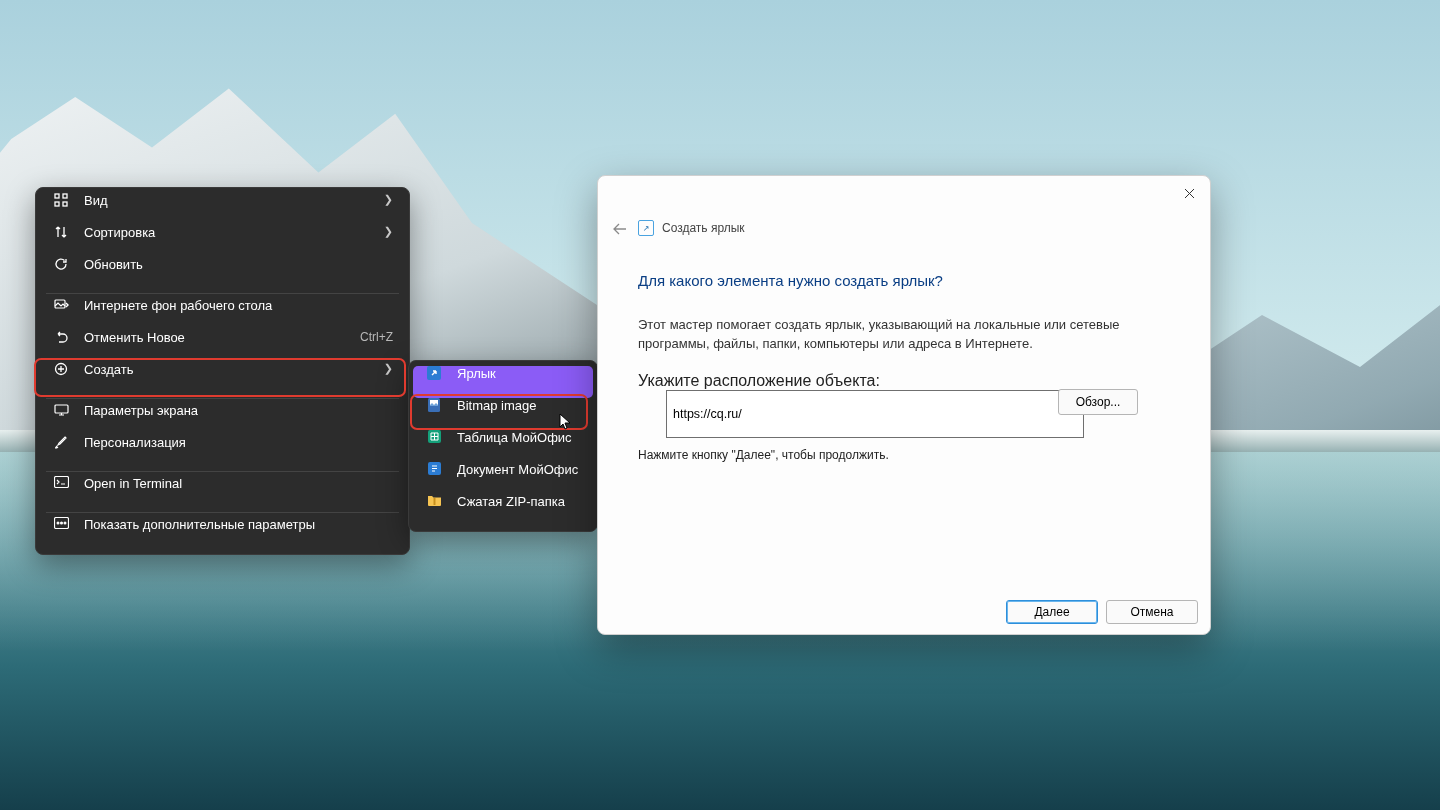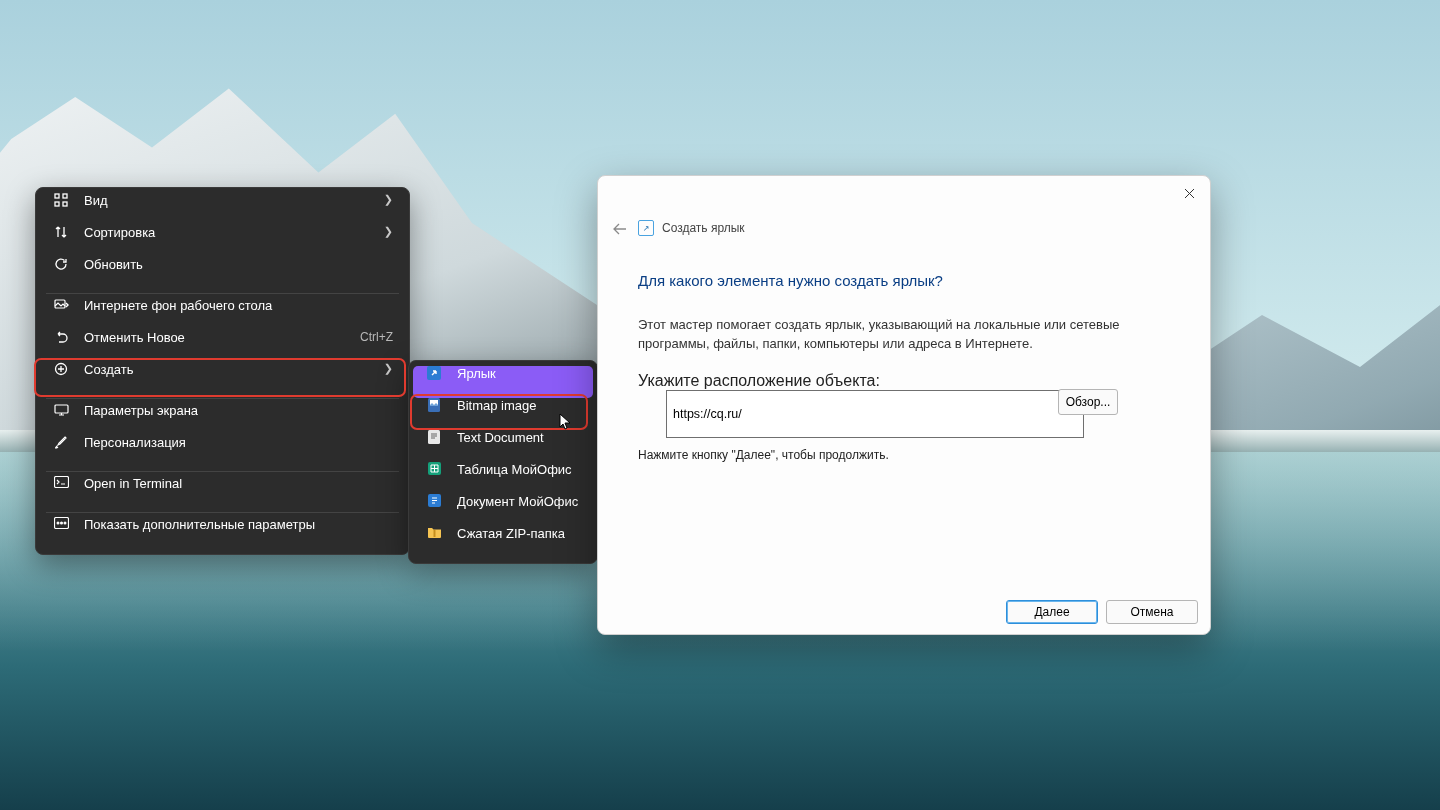--- a/index.html
+++ b/index.html
@@ -52,21 +52,21 @@
               display:flex;align-items:center;justify-content:center;color:#555;border-radius:4px;}
   .dlg .back{position:absolute;left:14px;top:46px;color:#8a8a8a;font-size:14px;}
   .dlg .crumb{position:absolute;left:40px;top:44px;display:flex;align-items:center;gap:8px;color:#444;font-size:12px;}
   .dlg .crumb .sic{width:14px;height:14px;border:1px solid #4aa3e0;display:inline-flex;
                    align-items:center;justify-content:center;font-size:8px;color:#2876b4;border-radius:2px;}
   .dlg h1{position:absolute;left:40px;top:96px;margin:0;font-size:15px;font-weight:400;color:#0a3e84;}
   .dlg .desc{position:absolute;left:40px;top:140px;right:36px;font-size:13px;color:#333;line-height:1.45;}
   .dlg .lblLoc{position:absolute;left:40px;top:196px;font-size:16px;}
   .dlg .locIn{position:absolute;left:40px;top:214px;width:404px;height:22px;
               border:1px solid #6f6f6f;padding:12px 6px;font-size:12.5px;font-family:inherit;margin-left:28px;}
-  .dlg .browse{position:absolute;left:460px;top:213px;width:60px;height:26px;
+  .dlg .browse{position:absolute;left:460px;top:213px;width:80px;height:26px;
                border:1px solid #b5b5b5;background:#fafafa;border-radius:3px;font-size:12px;}
   .dlg .hint{position:absolute;left:40px;top:272px;font-size:12px;}
   .dlg .btnbar{position:absolute;right:12px;bottom:10px;display:flex;gap:8px;}
   .dlg .btn{width:92px;height:24px;border:1px solid #b5b5b5;background:#fafafa;
             border-radius:3px;font-size:12px;}
   .dlg .btn.primary{border:1px solid #2d8fdb;box-shadow:0 0 0 1px #69b5ec inset;}
   .hl.inputs{left:625px;top:358px;width:426px;height:78px;}
 
   svg{display:block;}
 </style>
@@ -196,29 +196,20 @@
   </div>
   <div class="mi">
     <span class="ic">
       <svg width="12" height="14" viewBox="0 0 12 14">
           <rect width="12" height="14" rx="1.5" fill="#3a6fb7"></rect>
         <rect x="2" y="2" width="8" height="6" fill="#fff"></rect>
           <path d="M2 7l2-2 2 2 2-2 2 2V8H2z" fill="#6fa3da"></path>
         </svg>
       </span>
     <span class="lbl">Bitmap image</span>
-  </div>
-  <div class="mi">
-    <span class="ic">
-      <svg width="12" height="14" viewBox="0 0 12 14">
-          <rect width="12" height="14" rx="1.5" fill="#e8e8e8"></rect>
-        <path d="M3 4h6M3 6h6M3 8h4" stroke="#666" stroke-width="1"></path>
-        </svg>
-      </span>
-    <span class="lbl">Text Document</span>
   </div>
   <div class="mi">
     <span class="ic">
       <svg width="13" height="13" viewBox="0 0 13 13">
           <rect width="13" height="13" rx="2" fill="#14a07a"></rect>
         <path d="M3 3h7v7H3zM3 6.5h7M6.5 3v7" stroke="#fff" stroke-width="1" fill="none"></path>
         </svg>
       </span>
     <span class="lbl">Таблица МойОфис</span>
   </div>

